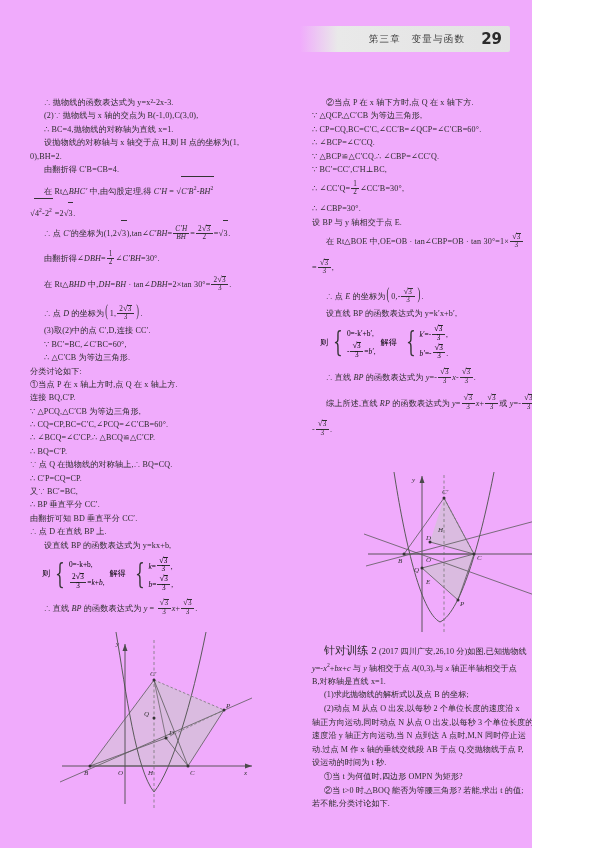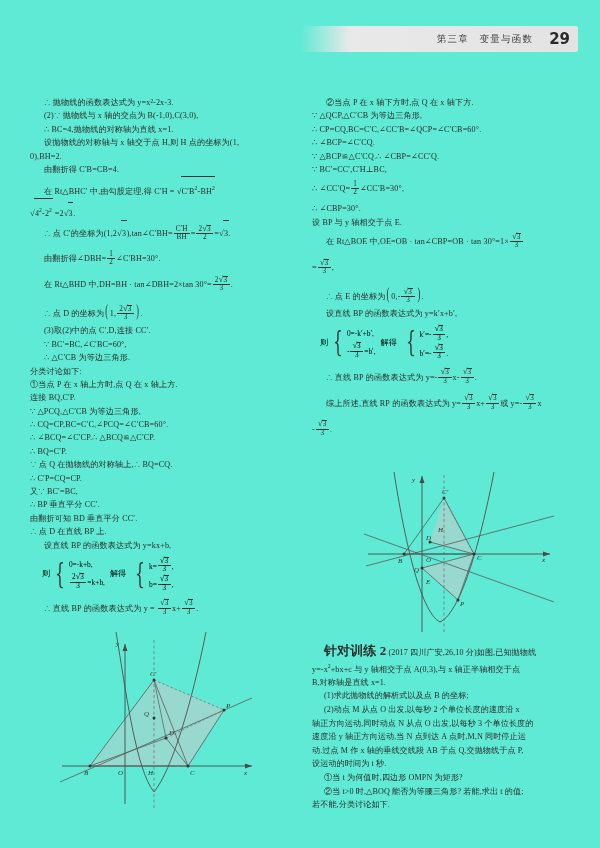--- a/index.html
+++ b/index.html
@@ -3,22 +3,22 @@
 <meta charset="utf-8">
 <style>
   * { box-sizing: border-box; margin: 0; padding: 0; }
   html, body {
     width: 600px; height: 848px;
     background: #ffffff;
     font-family: "Liberation Serif", "DejaVu Serif", serif;
   }
   #page {
     position: relative;
-    width: 600px; height: 848px;
-    background: #5eead4;
+    width: 532px; height: 848px;
+    background: #f0abfc;
     overflow: hidden;
   }
   
   #header {
     position: absolute;
     top: 26px; left: 300px; right: 22px;
     height: 26px;
     display: flex; align-items: center; justify-content: flex-end;
     gap: 8px;
   }
@@ -56,21 +56,21 @@
     font-size: 8.1px;
     line-height: 13.4px;
     color: #2c2c2c;
     letter-spacing: 0.15px;
     white-space: nowrap;
     height: 13.4px;
   }
   .ln.ind { text-indent: 14px; }
   .ln.tall { height: 22px; line-height: 22px; }
   .ln.tall2 { height: 26px; line-height: 26px; }
-  .it { font-family: "Liberation Serif", serif; }
+  .it { font-style: italic; font-family: "Liberation Serif", serif; }
 
   
   .frac {
     display: inline-block;
     vertical-align: -0.42em;
     text-align: center;
     font-size: 7.2px;
     line-height: 1.05;
     margin: 0 1px;
   }
@@ -103,21 +103,21 @@
     color: #333;
   }
   .sys .rows { display: inline-block; font-size: 7.4px; line-height: 15px; }
   .sysblock { height: 44px; display: flex; align-items: center; font-size: 8.1px; }
 
   
   .figwrap { position: absolute; }
   .figwrap svg { display: block; }
 
   
-  .train-title { font-weight: bold; font-size: 13px; }
+  .train-title { font-weight: normal; font-size: 11px; }
   .wrapln {
     font-size: 8.1px;
     line-height: 13.6px;
     color: #2c2c2c;
     letter-spacing: 0.1px;
   }
 </style>
 </head>
 <body>
 

